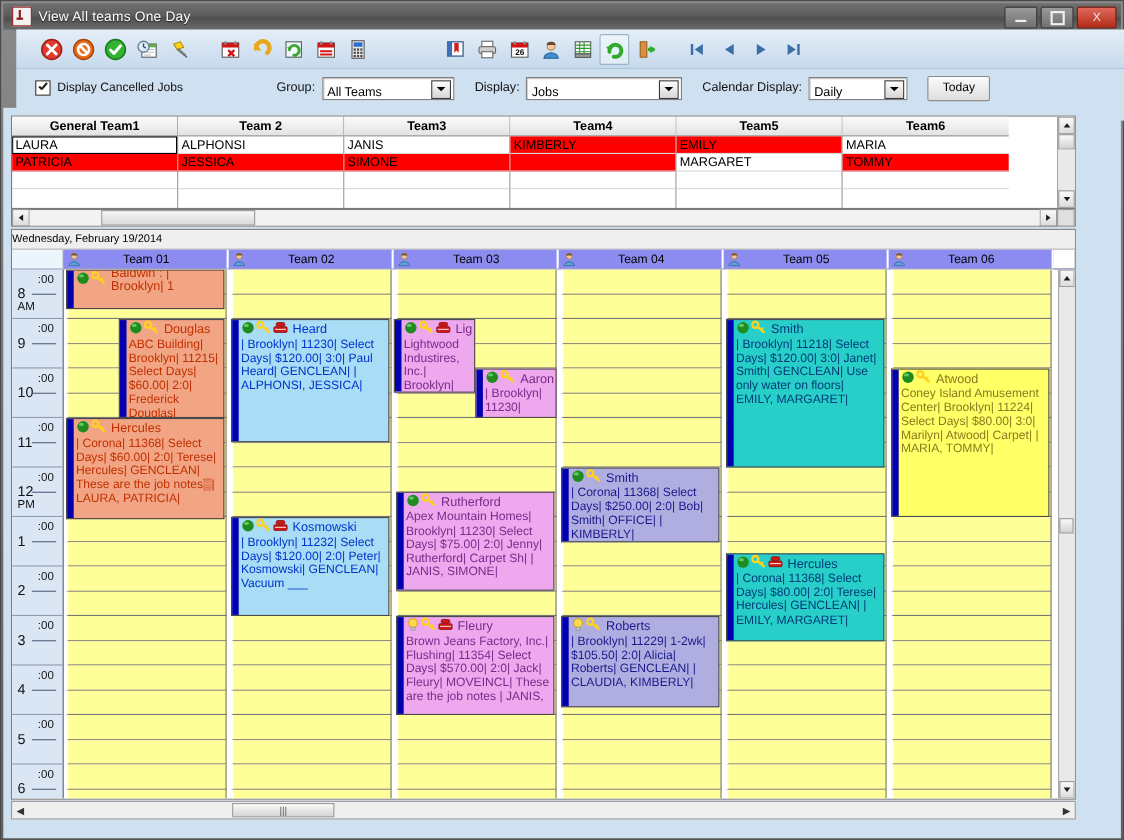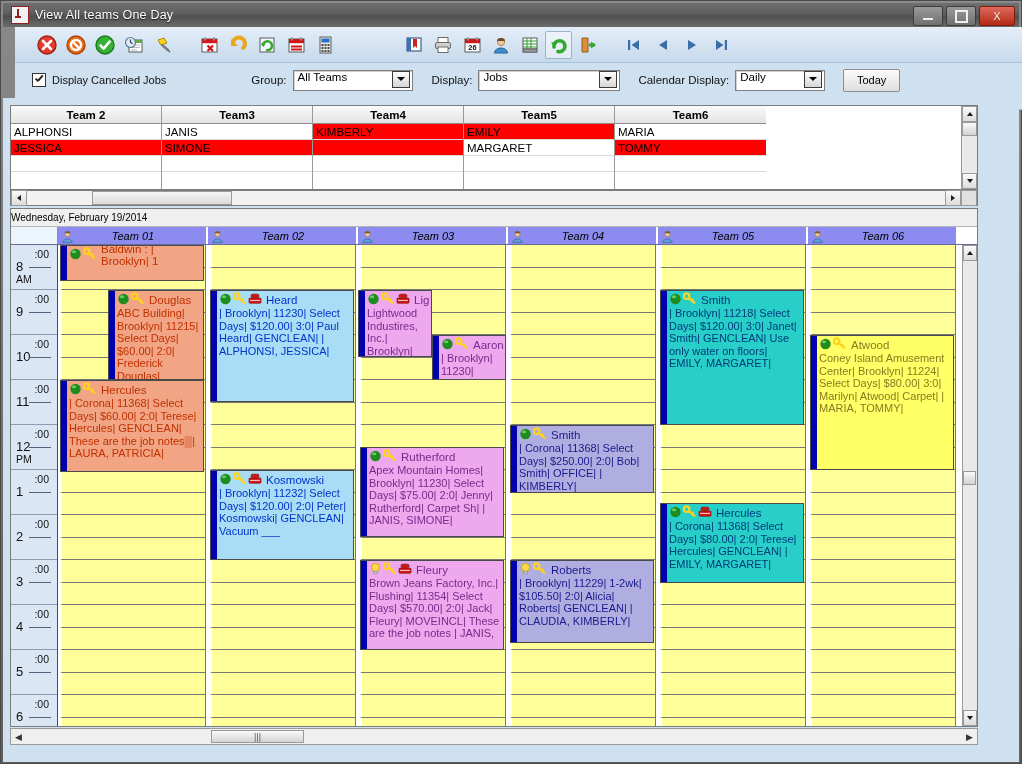--- a/index.html
+++ b/index.html
@@ -87,21 +87,21 @@
     transform:rotate(45deg);
   }
   .chkbox:before{
     content:"";position:absolute;left:4px;top:3px;width:7px;height:2px;background:#222;
     transform:rotate(-50deg);
   }
   .lbl{font-size:11px;color:#111;}
   .fieldlbl{font-size:11.5px;color:#111;margin-right:6px;}
   .combo{
     height:19px;background:#fff;border:1px solid #7f7f7f;
-    display:flex;align-items:flex-start;position:relative;
+    display:flex;align-items:flex-end;position:relative;
     box-shadow:inset 1px 1px 0 #cfcfcf;
   }
   .combo .cval{font-size:11.5px;color:#000;padding-left:4px;flex:1;}
   .combo .carrow{
     width:16px;height:15px;margin-right:2px;
     background:linear-gradient(#fdfdfd,#d6d6d6);
     border:1px solid #3b3b3b;
     display:flex;align-items:center;justify-content:center;
   }
   .carrow i{
@@ -182,21 +182,21 @@
     height:18px;display:flex;box-sizing:border-box;
     border-bottom:1px solid #6a6a9a;
   }
   .gutterhead{width:47px;background:#eaf6fb;border-right:1px solid #8f8f8f;box-sizing:border-box;flex:none;}
   .thead{
     width:150px;background:#8b8bf0;border-right:2px solid #fff;
     display:flex;align-items:center;box-sizing:border-box;flex:none;
     position:relative;
   }
   .thead .ticon{width:13px;height:13px;margin-left:3px;flex:none;}
-  .thead .tlabel{flex:1;text-align:center;font-size:11px;color:#000;padding-right:14px;font-style:italic;}
+  .thead .tlabel{flex:1;text-align:center;font-size:11px;color:#000;padding-right:14px;}
   .gridwrap{flex:1;display:flex;overflow:hidden;position:relative;}
   .gutter{width:47px;flex:none;background:#dbe6f5;border-right:1px solid #4a4a4a;box-sizing:border-box;}
   .hrow{
     height:45px;border-bottom:1px solid #8f9bb0;box-sizing:border-box;
     position:relative;
   }
   .hr-h{
     position:absolute;left:5px;top:14px;font-size:13px;color:#111;
   }
   .hr-ampm{position:absolute;left:5px;top:28px;font-size:10.5px;color:#111;}
@@ -476,20 +476,27 @@
       <div class="todaybtn">
           <span>Today</span>
         </div>
     </div>
   </div>
 
   <div class="client">
 
     <div class="roster">
       <div class="roster-body" id="roster-body">
+          <div class="rcol">
+            <div class="rhead">General Team1</div>
+            <div class="rcell sel">LAURA</div>
+            <div class="rcell alert">PATRICIA</div>
+            <div class="rcell"></div>
+            <div style="height: 15px;"></div>
+          </div>
           <div class="rcol">
             <div class="rhead">Team 2</div>
             <div class="rcell">ALPHONSI</div>
             <div class="rcell alert">JESSICA</div>
             <div class="rcell"></div>
             <div style="height: 15px;"></div>
           </div>
           <div class="rcol">
             <div class="rhead">Team3</div>
             <div class="rcell">JANIS</div>

